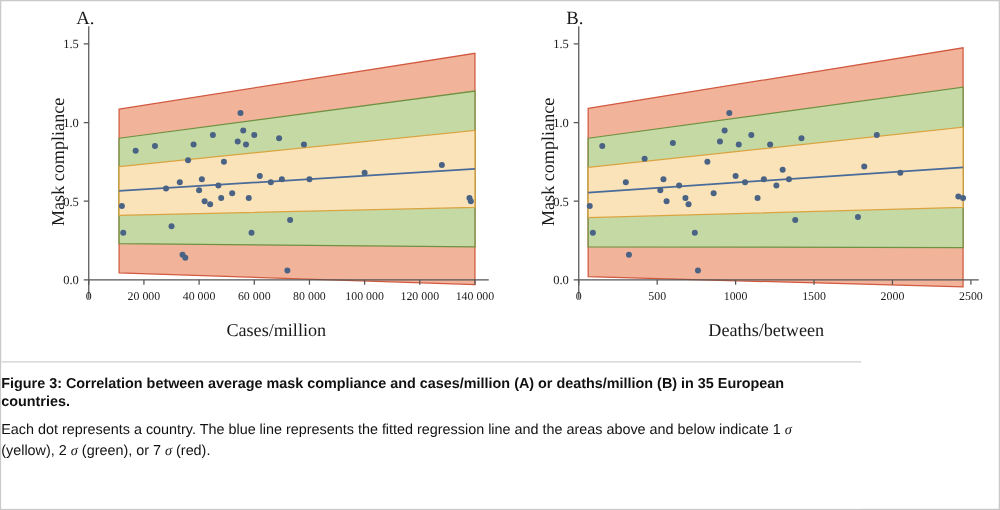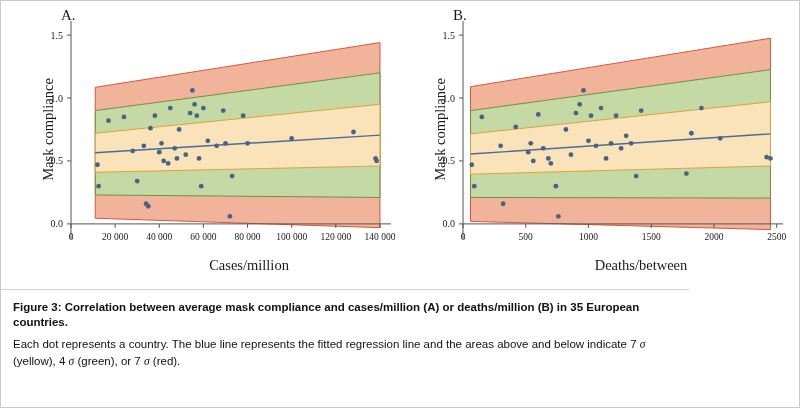--- a/index.html
+++ b/index.html
@@ -46,38 +46,38 @@
     width: 170px;
     transform: rotate(-90deg);
     transform-origin: center center;
     text-align: center;
     font-size: 14.5px;
     color: #1a1a1a;
     font-family: "Liberation Serif", serif;
   }
   .xlabel {
     position: absolute;
-    left: 75px;
+    left: 47px;
     width: 330px;
     top: 256px;
     text-align: center;
     font-size: 14.5px;
     color: #1a1a1a;
     font-family: "Liberation Serif", serif;
   }
   .plot-svg { position: absolute; left: 0; top: 0; }
   .caption {
     position: absolute;
     left: 0;
     top: 288px;
     width: 688px;
     height: 118px;
     border-top: 1px solid #d0d0d0;
     box-sizing: border-box;
-    padding: 10px 16px 0 12px;
+    padding: 10px 16px 0 0;
     background: #ffffff;
   }
   .caption-title {
     font-size: 11.5px;
     font-weight: bold;
     color: #111111;
     line-height: 15px;
     margin-bottom: 6px;
   }
   .caption-body {
@@ -242,23 +242,23 @@
           <circle cx="365.6862745098039" cy="156.1764705882353" r="2.4" fill="#4a6384"></circle>
           <circle cx="369.45098039215685" cy="157.43529411764706" r="2.4" fill="#4a6384"></circle>
         </svg>
     </div>
 
   </div>
 
   <div class="caption">
     <div class="caption-title">Figure 3: Correlation between average mask compliance and cases/million (A) or deaths/million (B) in 35 European countries.</div>
     <div class="caption-body">
-      <span>Each dot represents a country. The blue line represents the fitted regression line and the areas above and below indicate 7</span>
+      <span>Each dot represents a country. The blue line represents the fitted regression line and the areas above and below indicate 1</span>
       <span class="sigma">σ</span>
-      <span>(yellow), 4</span>
+      <span>(yellow), 2</span>
       <span class="sigma">σ</span>
       <span>(green), or 7</span>
       <span class="sigma">σ</span>
       <span>(red).</span>
     </div>
   </div>
 
 </div>
 
 </body></html>

